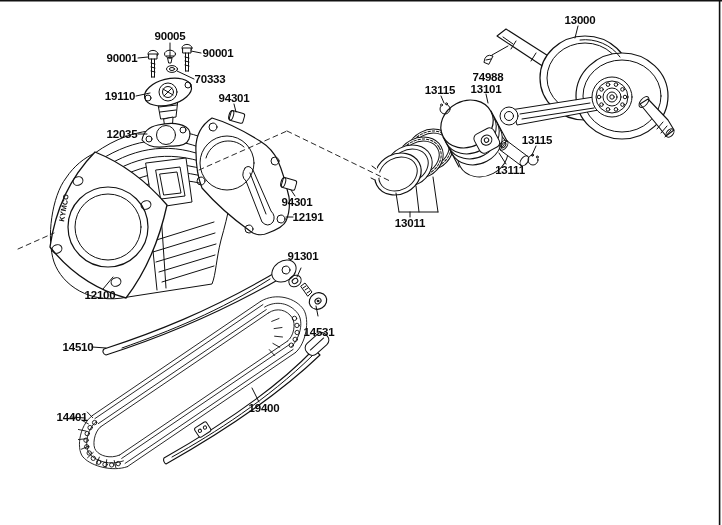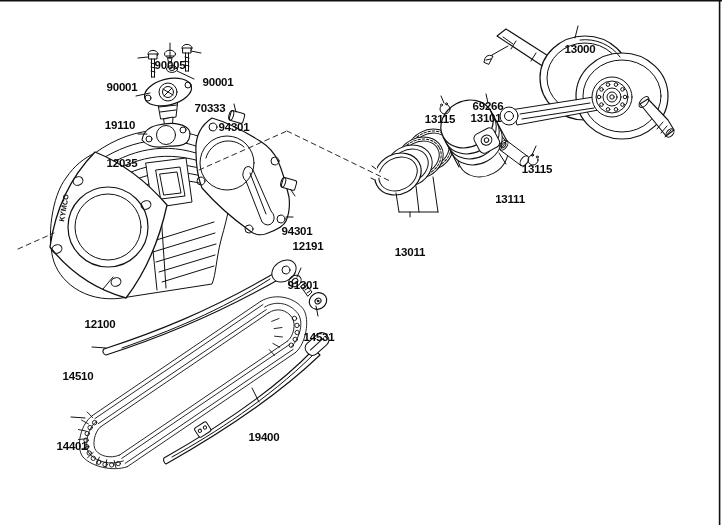--- a/index.html
+++ b/index.html
@@ -1,21 +1,21 @@
 <!DOCTYPE html>
 <html><head>
 <meta charset="utf-8">
 <style>
   html,body{margin:0;padding:0;background:#fff;}
   #page{position:relative;width:722px;height:525px;background:#fff;overflow:hidden;
         font-family:"Liberation Sans",sans-serif;}
   #art{position:absolute;left:0;top:0;}
   .lbl{position:absolute;transform:translate(-50%,-50%);
        font:bold 11.5px "Liberation Sans",sans-serif;letter-spacing:-0.2px;
-       color:#0a0a0a;white-space:nowrap;margin-top:29px;}
+       color:#0a0a0a;white-space:nowrap;}
 </style>
 </head>
 <body>
 
 <div id="page">
 
 <svg id="art" width="722" height="525" viewBox="0 0 722 525" fill="none" stroke="#111" stroke-width="1" stroke-linecap="round" stroke-linejoin="round">
 
   <g>
     <line x1="0" y1="0.7" x2="722" y2="0.7" stroke-width="1.4"></line>
@@ -337,24 +337,24 @@
   <div class="lbl" style="left:122px;top:58px">90001</div>
   <div class="lbl" style="left:218px;top:53px">90001</div>
   <div class="lbl" style="left:210px;top:79px">70333</div>
   <div class="lbl" style="left:120px;top:96px">19110</div>
   <div class="lbl" style="left:234px;top:98px">94301</div>
   <div class="lbl" style="left:122px;top:134px">12035</div>
   <div class="lbl" style="left:297px;top:202px">94301</div>
   <div class="lbl" style="left:308px;top:217px">12191</div>
   <div class="lbl" style="left:100px;top:295px">12100</div>
   <div class="lbl" style="left:303px;top:256px">91301</div>
-  <div class="lbl" style="left:319px;top:308px">14531</div>
+  <div class="lbl" style="left:319px;top:332px">14531</div>
   <div class="lbl" style="left:78px;top:347px">14510</div>
   <div class="lbl" style="left:72px;top:417px">14401</div>
   <div class="lbl" style="left:264px;top:408px">19400</div>
   <div class="lbl" style="left:580px;top:20px">13000</div>
-  <div class="lbl" style="left:488px;top:77px">69266</div>
+  <div class="lbl" style="left:488px;top:77px">74988</div>
   <div class="lbl" style="left:486px;top:89px">13101</div>
   <div class="lbl" style="left:440px;top:90px">13115</div>
   <div class="lbl" style="left:537px;top:140px">13115</div>
   <div class="lbl" style="left:510px;top:170px">13111</div>
   <div class="lbl" style="left:410px;top:223px">13011</div>
 </div>
 
 </body></html>

